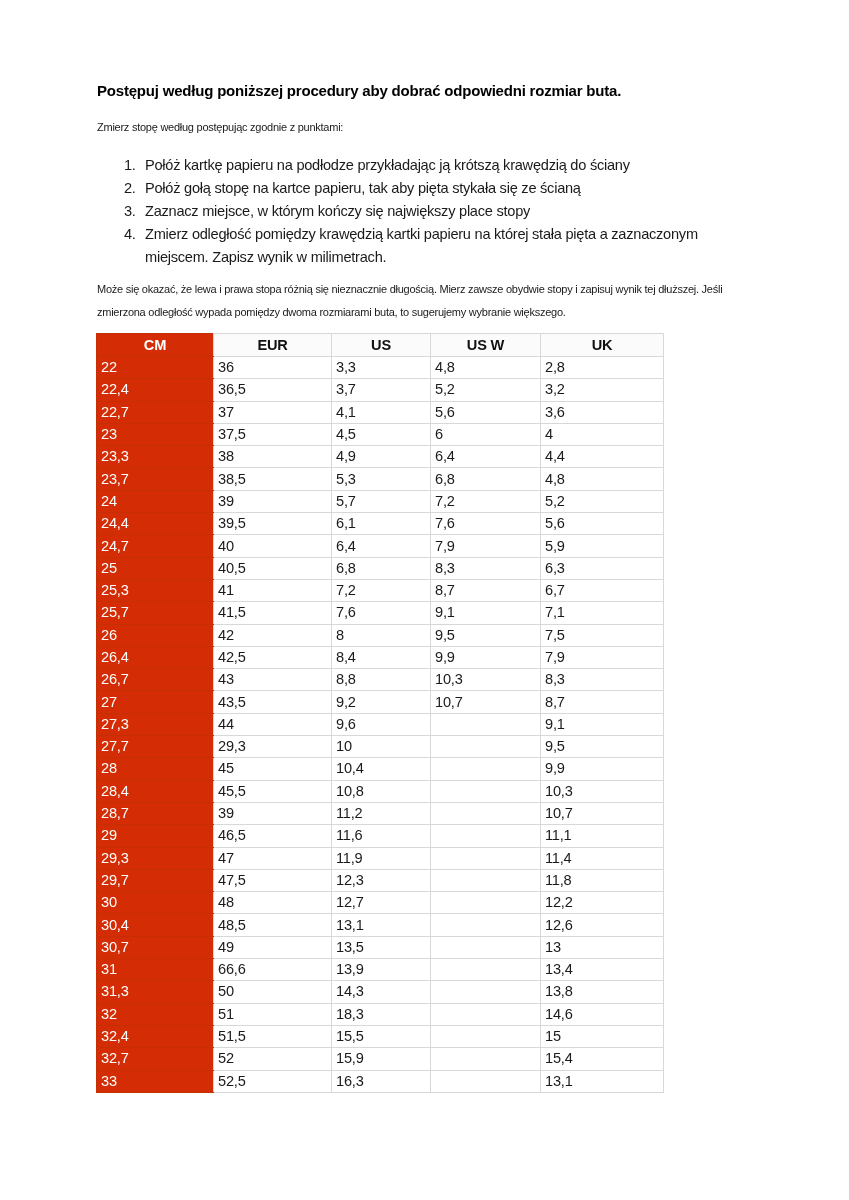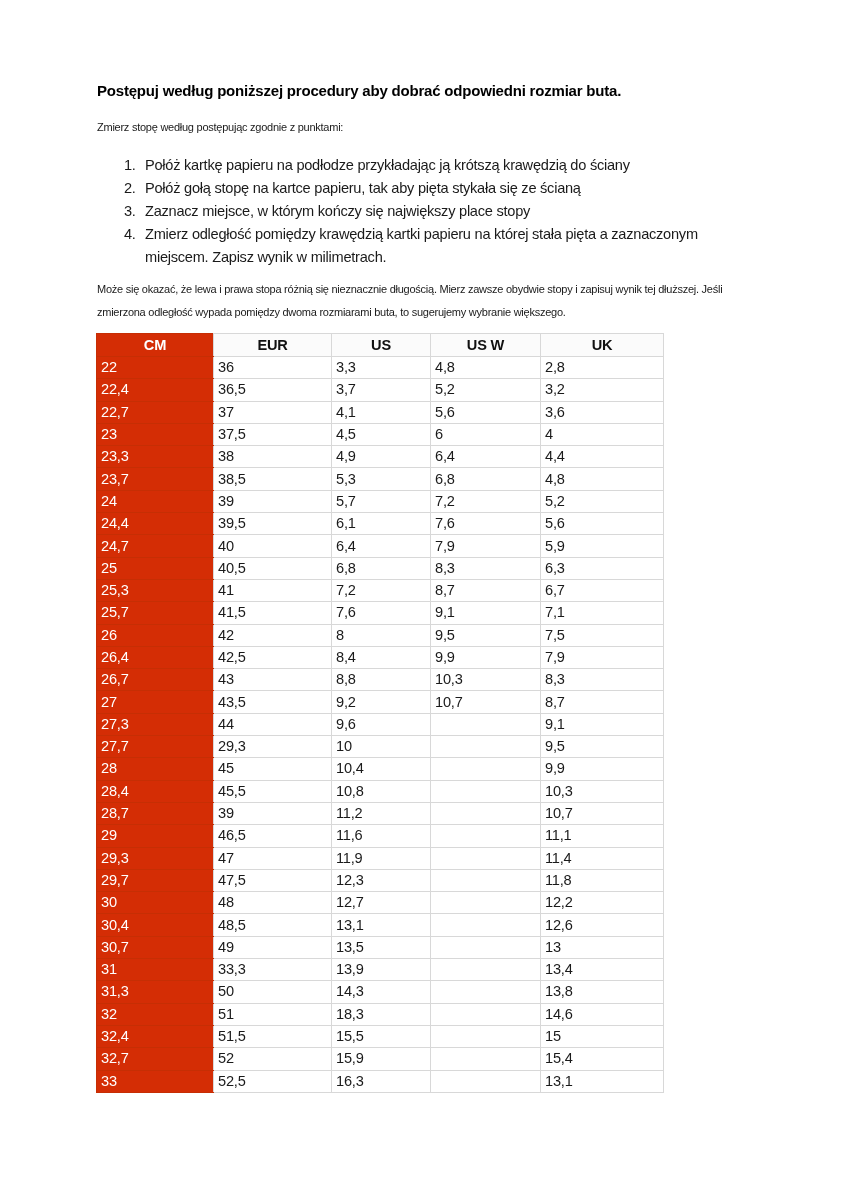--- a/index.html
+++ b/index.html
@@ -276,21 +276,21 @@
         </tr>
         <tr>
           <td class="cm">30,7</td>
           <td>49</td>
           <td>13,5</td>
           <td></td>
           <td>13</td>
         </tr>
         <tr>
           <td class="cm">31</td>
-          <td>33,3</td>
+          <td>66,6</td>
           <td>13,9</td>
           <td></td>
           <td>13,4</td>
         </tr>
         <tr>
           <td class="cm">31,3</td>
           <td>50</td>
           <td>14,3</td>
           <td></td>
           <td>13,8</td>

